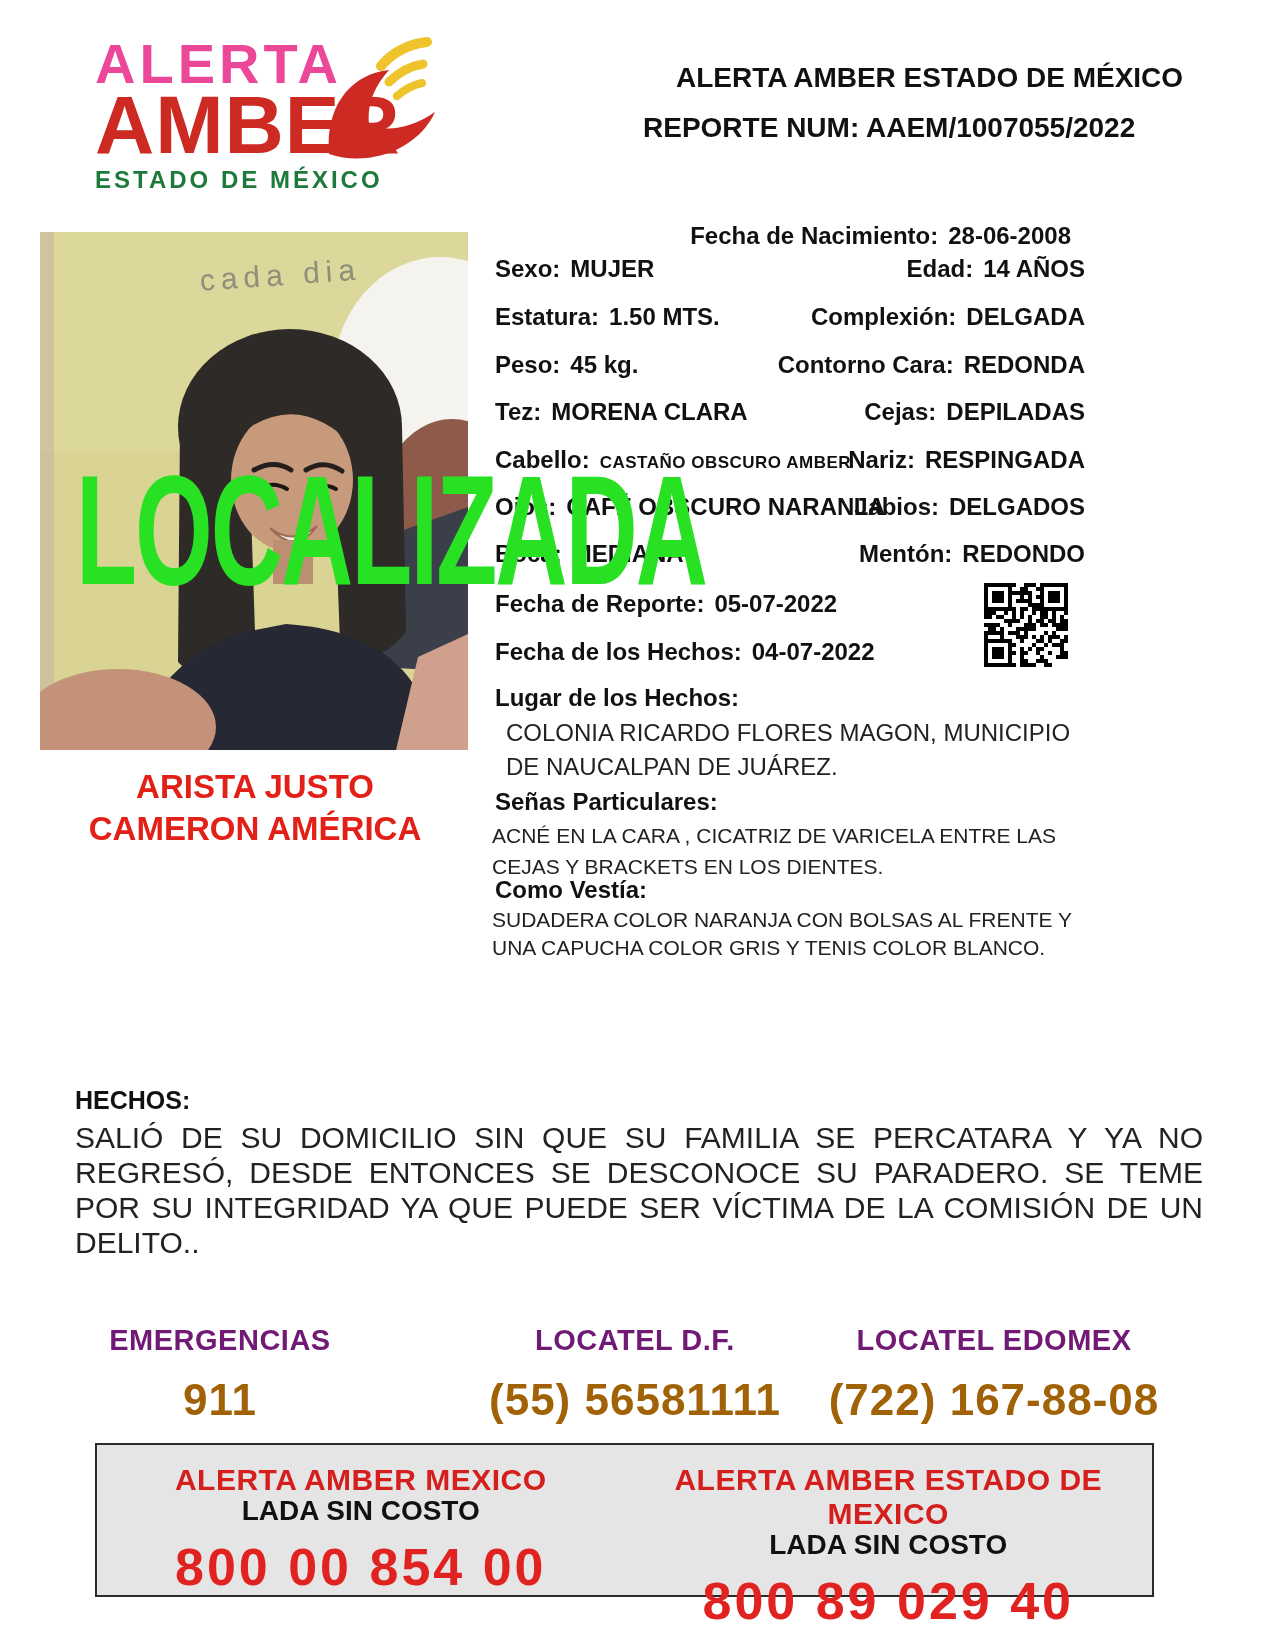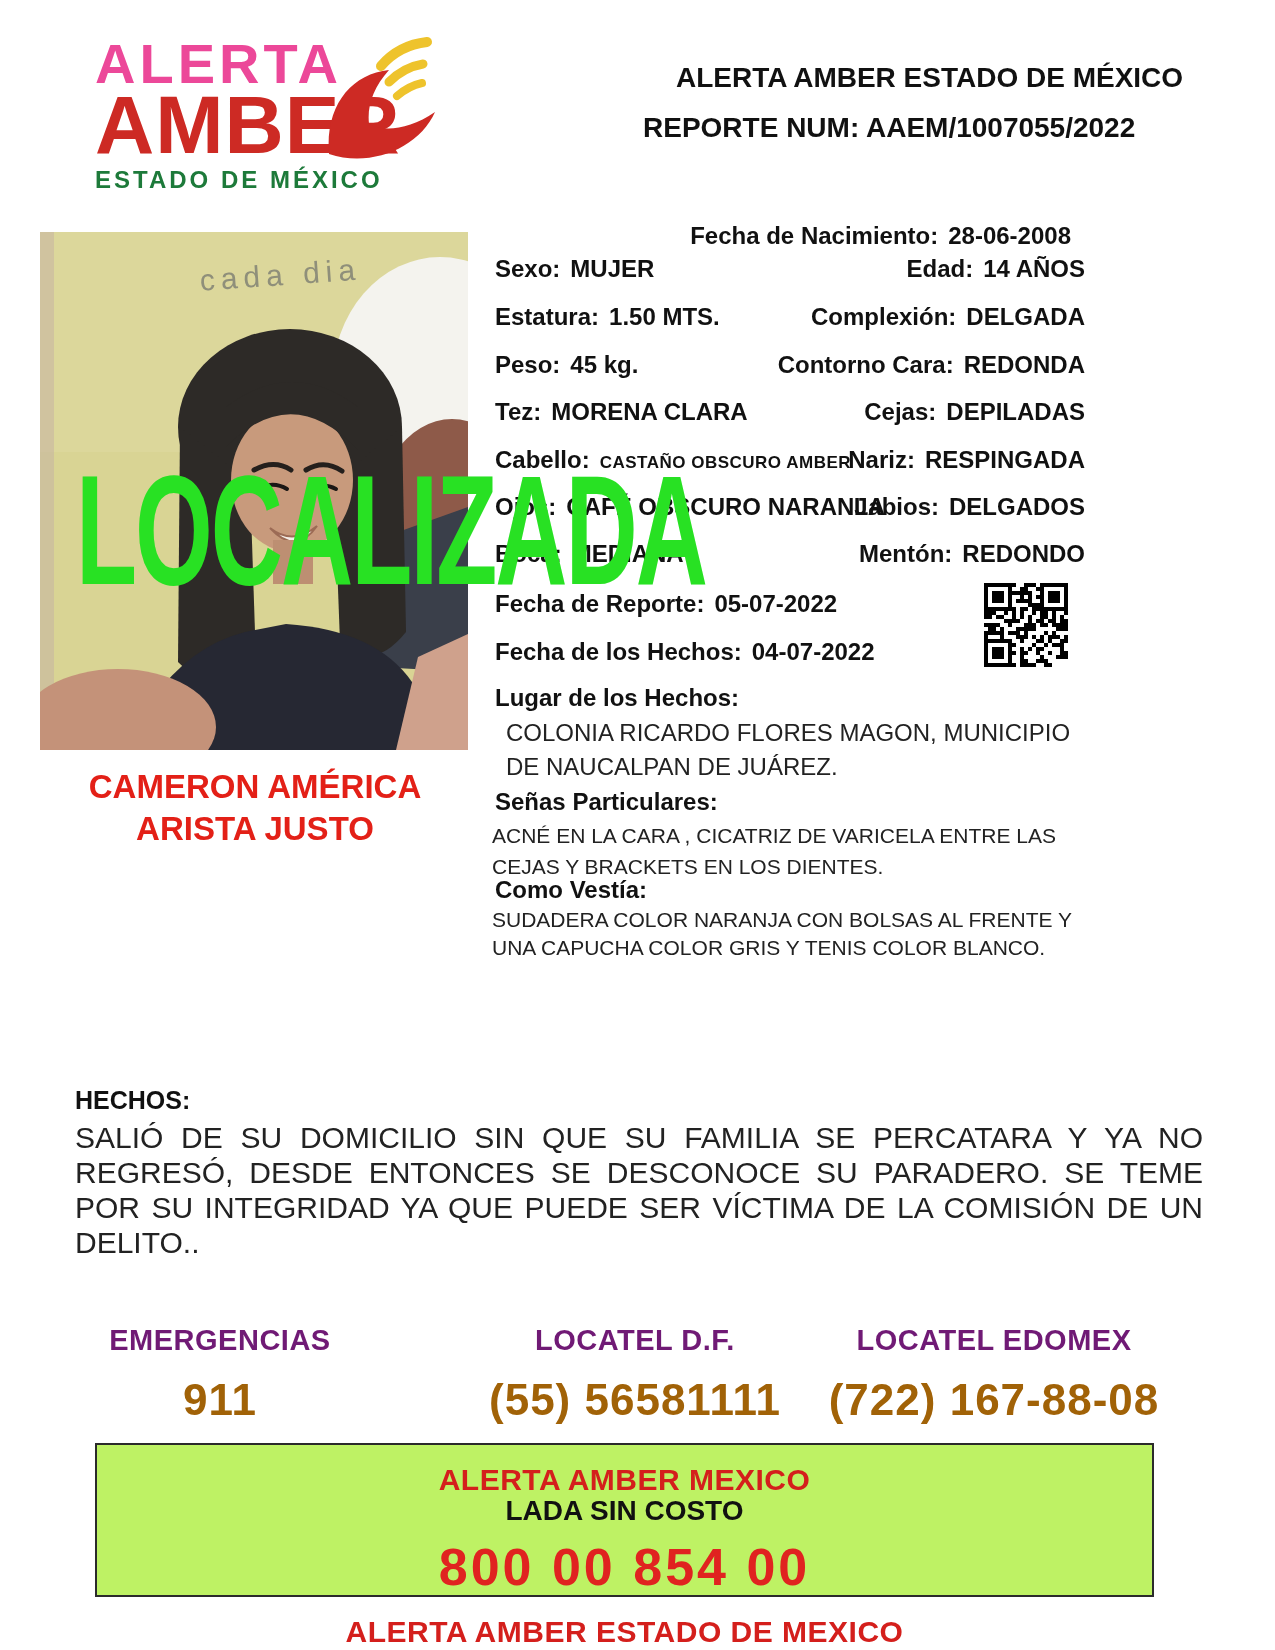--- a/index.html
+++ b/index.html
@@ -58,21 +58,21 @@
   
   .contact-col{position:absolute;text-align:center;}
   .contact-1{left:75px;top:1324px;width:290px;}
   .contact-2{left:440px;top:1324px;width:390px;}
   .contact-3{left:804px;top:1324px;width:380px;}
   .contact-label{color:#701a75;font-weight:bold;font-size:29px;letter-spacing:0.5px;}
   .contact-number{color:#a16207;font-weight:bold;font-size:44px;margin-top:18px;letter-spacing:1px;}
 
   
   .footer-box{position:absolute;left:95px;top:1443px;width:1055px;height:150px;
-    border:2px solid #2b2b2b;background:#bef264;display:flex;flex-direction:column;}
+    border:2px solid #2b2b2b;background:#e5e5e5;display:flex;}
   .fb-col{flex:1;text-align:center;padding-top:18px;}
   .fb-title{color:#d41f1c;font-weight:bold;font-size:30px;letter-spacing:0.5px;}
   .fb-sub{color:#111;font-weight:bold;font-size:28px;margin-top:-2px;}
   .fb-number{color:#e02320;font-weight:bold;font-size:52px;margin-top:10px;letter-spacing:3px;}
 </style>
 </head>
 <body>
 
 <div class="logo">
   <div class="logo-alerta">ALERTA</div>
@@ -112,22 +112,22 @@
     <path d="M230,296 Q253,314 277,294 Q256,324 230,296 Z" fill="#f5efe8" stroke="#9c6b55" stroke-width="2"></path>
     <rect x="233" y="308" width="40" height="44" fill="#bd8f72"></rect>
     <path d="M110,518 L112,468 Q150,414 205,400 L246,392 Q336,398 372,450 L376,518 Z" fill="#262833"></path>
 
     <ellipse cx="78" cy="495" rx="98" ry="58" fill="#c49279"></ellipse>
     <path d="M378,425 L428,402 L428,518 L356,518 Z" fill="#cfa18c"></path>
   </svg>
 </div>
 
 <div class="victim-name">
+  <div>ARISTA JUSTO</div>
   <div>CAMERON AMÉRICA</div>
-  <div>ARISTA JUSTO</div>
 </div>
 
 <div class="localizada">LOCALIZADA</div>
 
 <div class="frow" style="top:222px">
   <div class="pair right-solo">
     <span class="lbl">Fecha de Nacimiento:</span><span class="val">28-06-2008</span>
   </div>
 </div>
 

